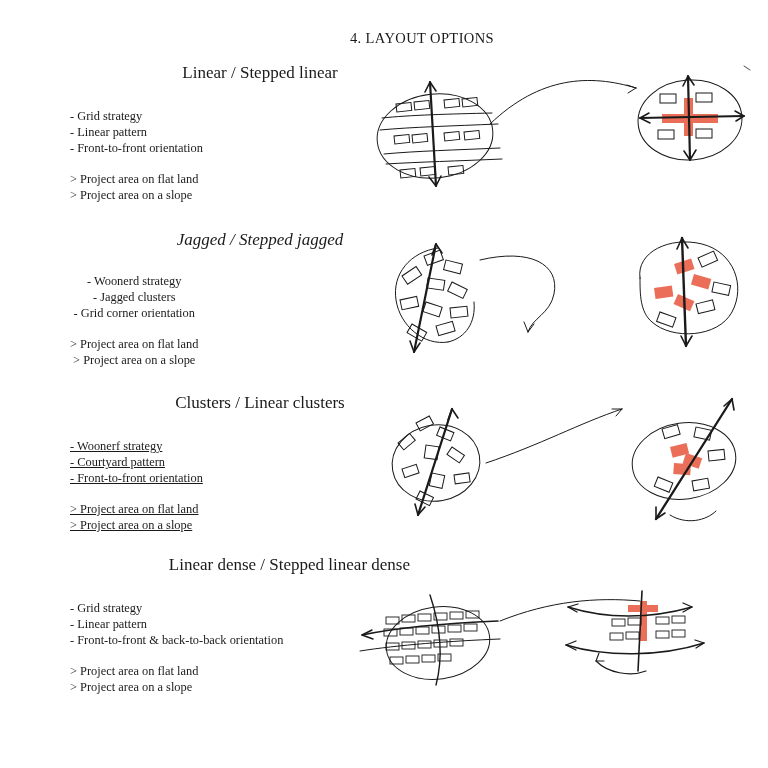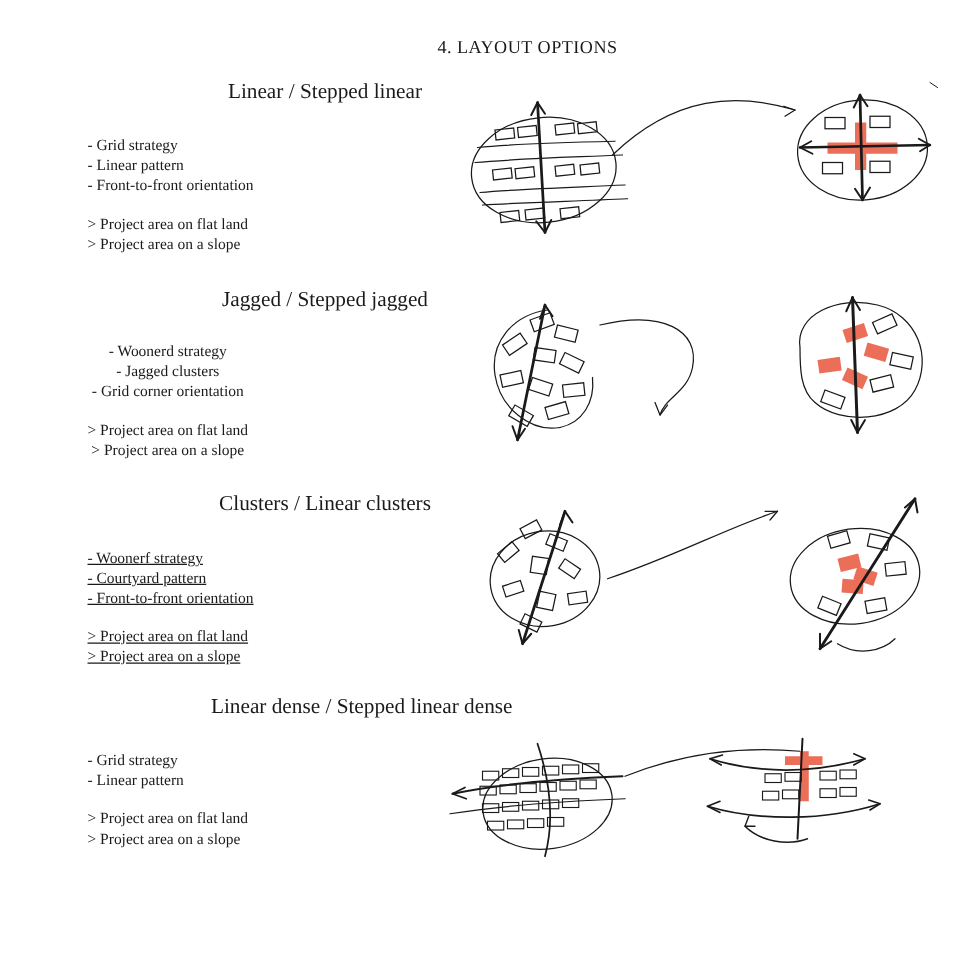--- a/index.html
+++ b/index.html
@@ -124,21 +124,21 @@
         <path d="M350 102 L344 93 M350 102 L356 92" stroke-width="1.6"></path>
         <path d="M300 60 L404 58" stroke-width="2"></path>
         <path d="M300 60 L309 55 M300 60 L310 65" stroke-width="1.5"></path>
         <path d="M404 58 L395 53 M404 58 L396 63" stroke-width="1.5"></path>
         <path d="M404 8 L410 12" stroke-width="0.8"></path>
       </svg>
     </div>
   </div>
 
   <div class="section" style="top:225px;">
-    <div class="section-title" style="top:5px;">Jagged / Stepped jagged</div>
+    <div class="section-title" style="top:5px;font-style:italic;">Jagged / Stepped jagged</div>
     <div class="bullets" style="top:48px;text-align:center;">
       <div class="row">- Woonerd strategy</div>
       <div class="row">- Jagged clusters</div>
       <div class="row">- Grid corner orientation</div>
       <div class="gap"></div>
       <div class="row">&gt; Project area on flat land</div>
       <div class="row">&gt; Project area on a slope</div>
     </div>
     <div class="sketch" style="top:5px;">
       <svg width="420" height="145" viewBox="0 0 420 145" fill="none" stroke="#1a1a1a" stroke-width="1.1" stroke-linecap="round">
@@ -235,20 +235,21 @@
         <path d="M330 122 C346 132, 366 128, 376 118" stroke-width="1"></path>
       </svg>
     </div>
   </div>
 
   <div class="section" style="top:550px;">
     <div class="section-title" style="top:5px;text-align:right;">Linear dense / Stepped linear dense</div>
     <div class="bullets" style="top:50px;">
       <div class="row">- Grid strategy</div>
       <div class="row">- Linear pattern</div>
+      <div class="row">- Front-to-front &amp; back-to-back orientation</div>
       <div class="gap"></div>
       <div class="row">&gt; Project area on flat land</div>
       <div class="row">&gt; Project area on a slope</div>
     </div>
     <div class="sketch" style="top:35px;">
       <svg width="420" height="130" viewBox="0 0 420 130" fill="none" stroke="#1a1a1a" stroke-width="1.1" stroke-linecap="round">
 
         <ellipse cx="98" cy="58" rx="52" ry="36" stroke="#1a1a1a" stroke-width="1" fill="none" transform="rotate(-8 98 58)"></ellipse>
         <g stroke-width="0.9">
           <rect x="46" y="32" width="13" height="7"></rect>

